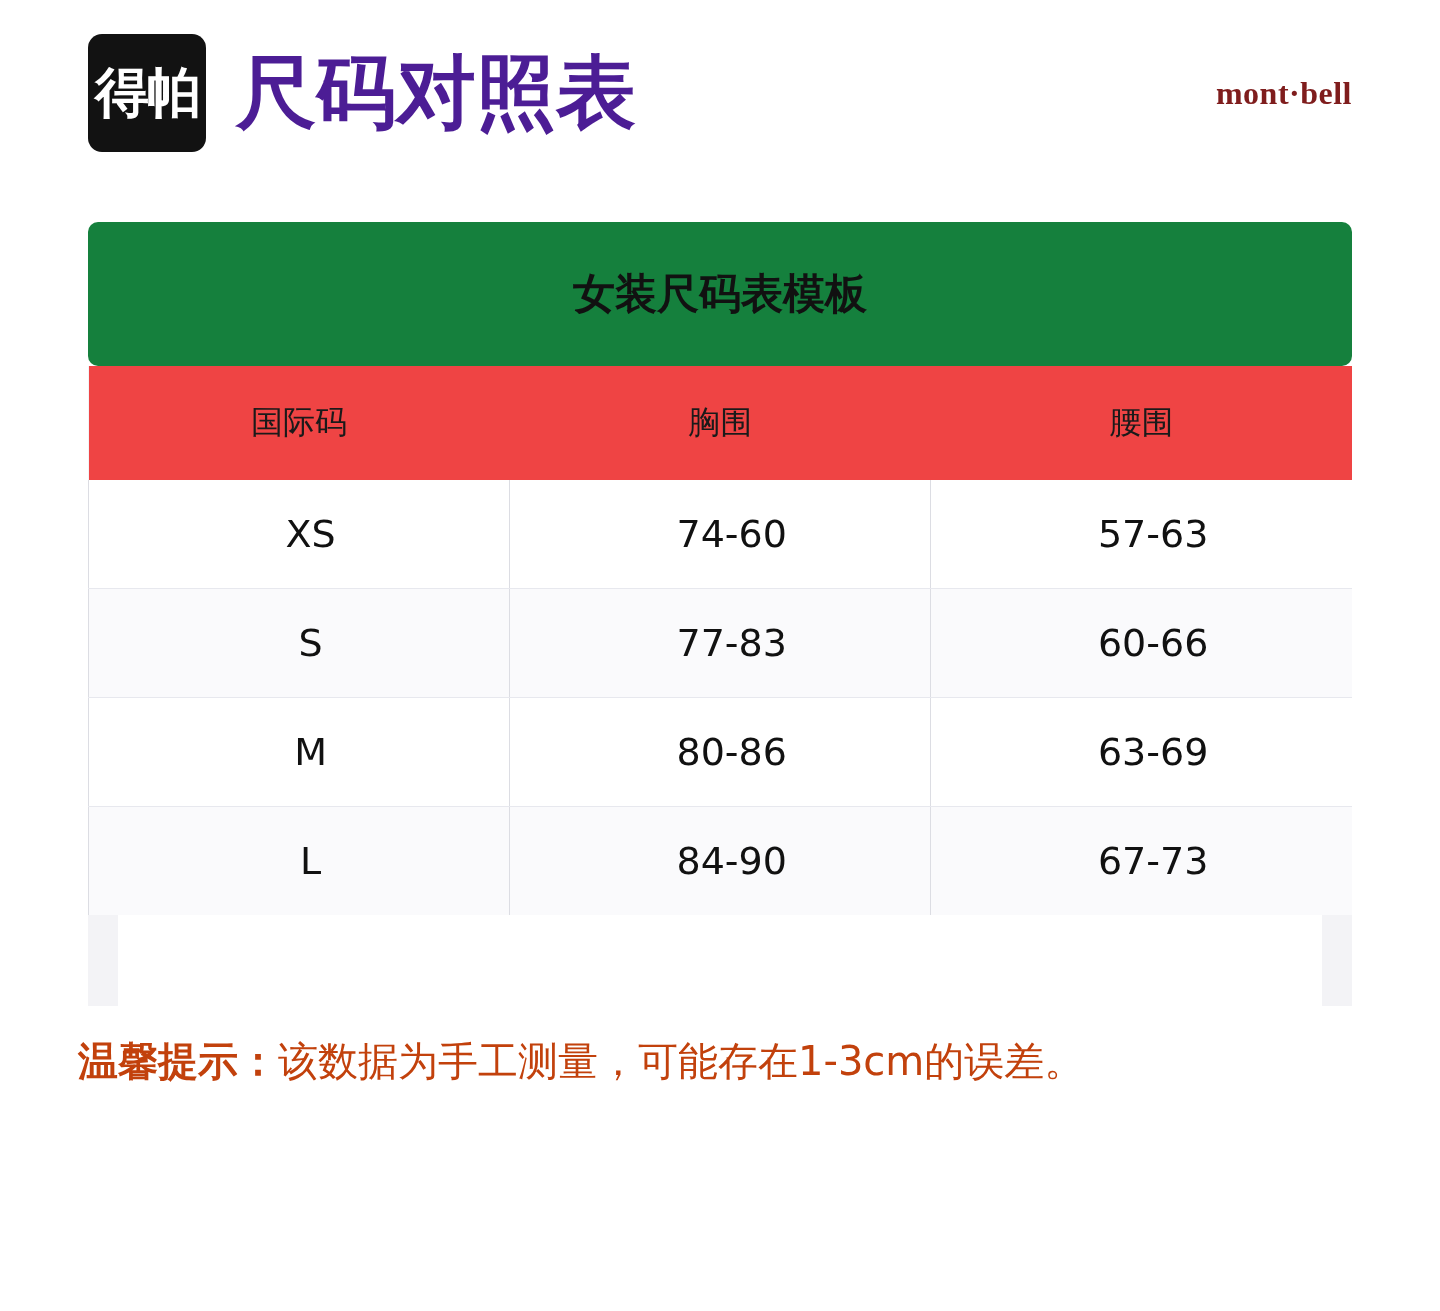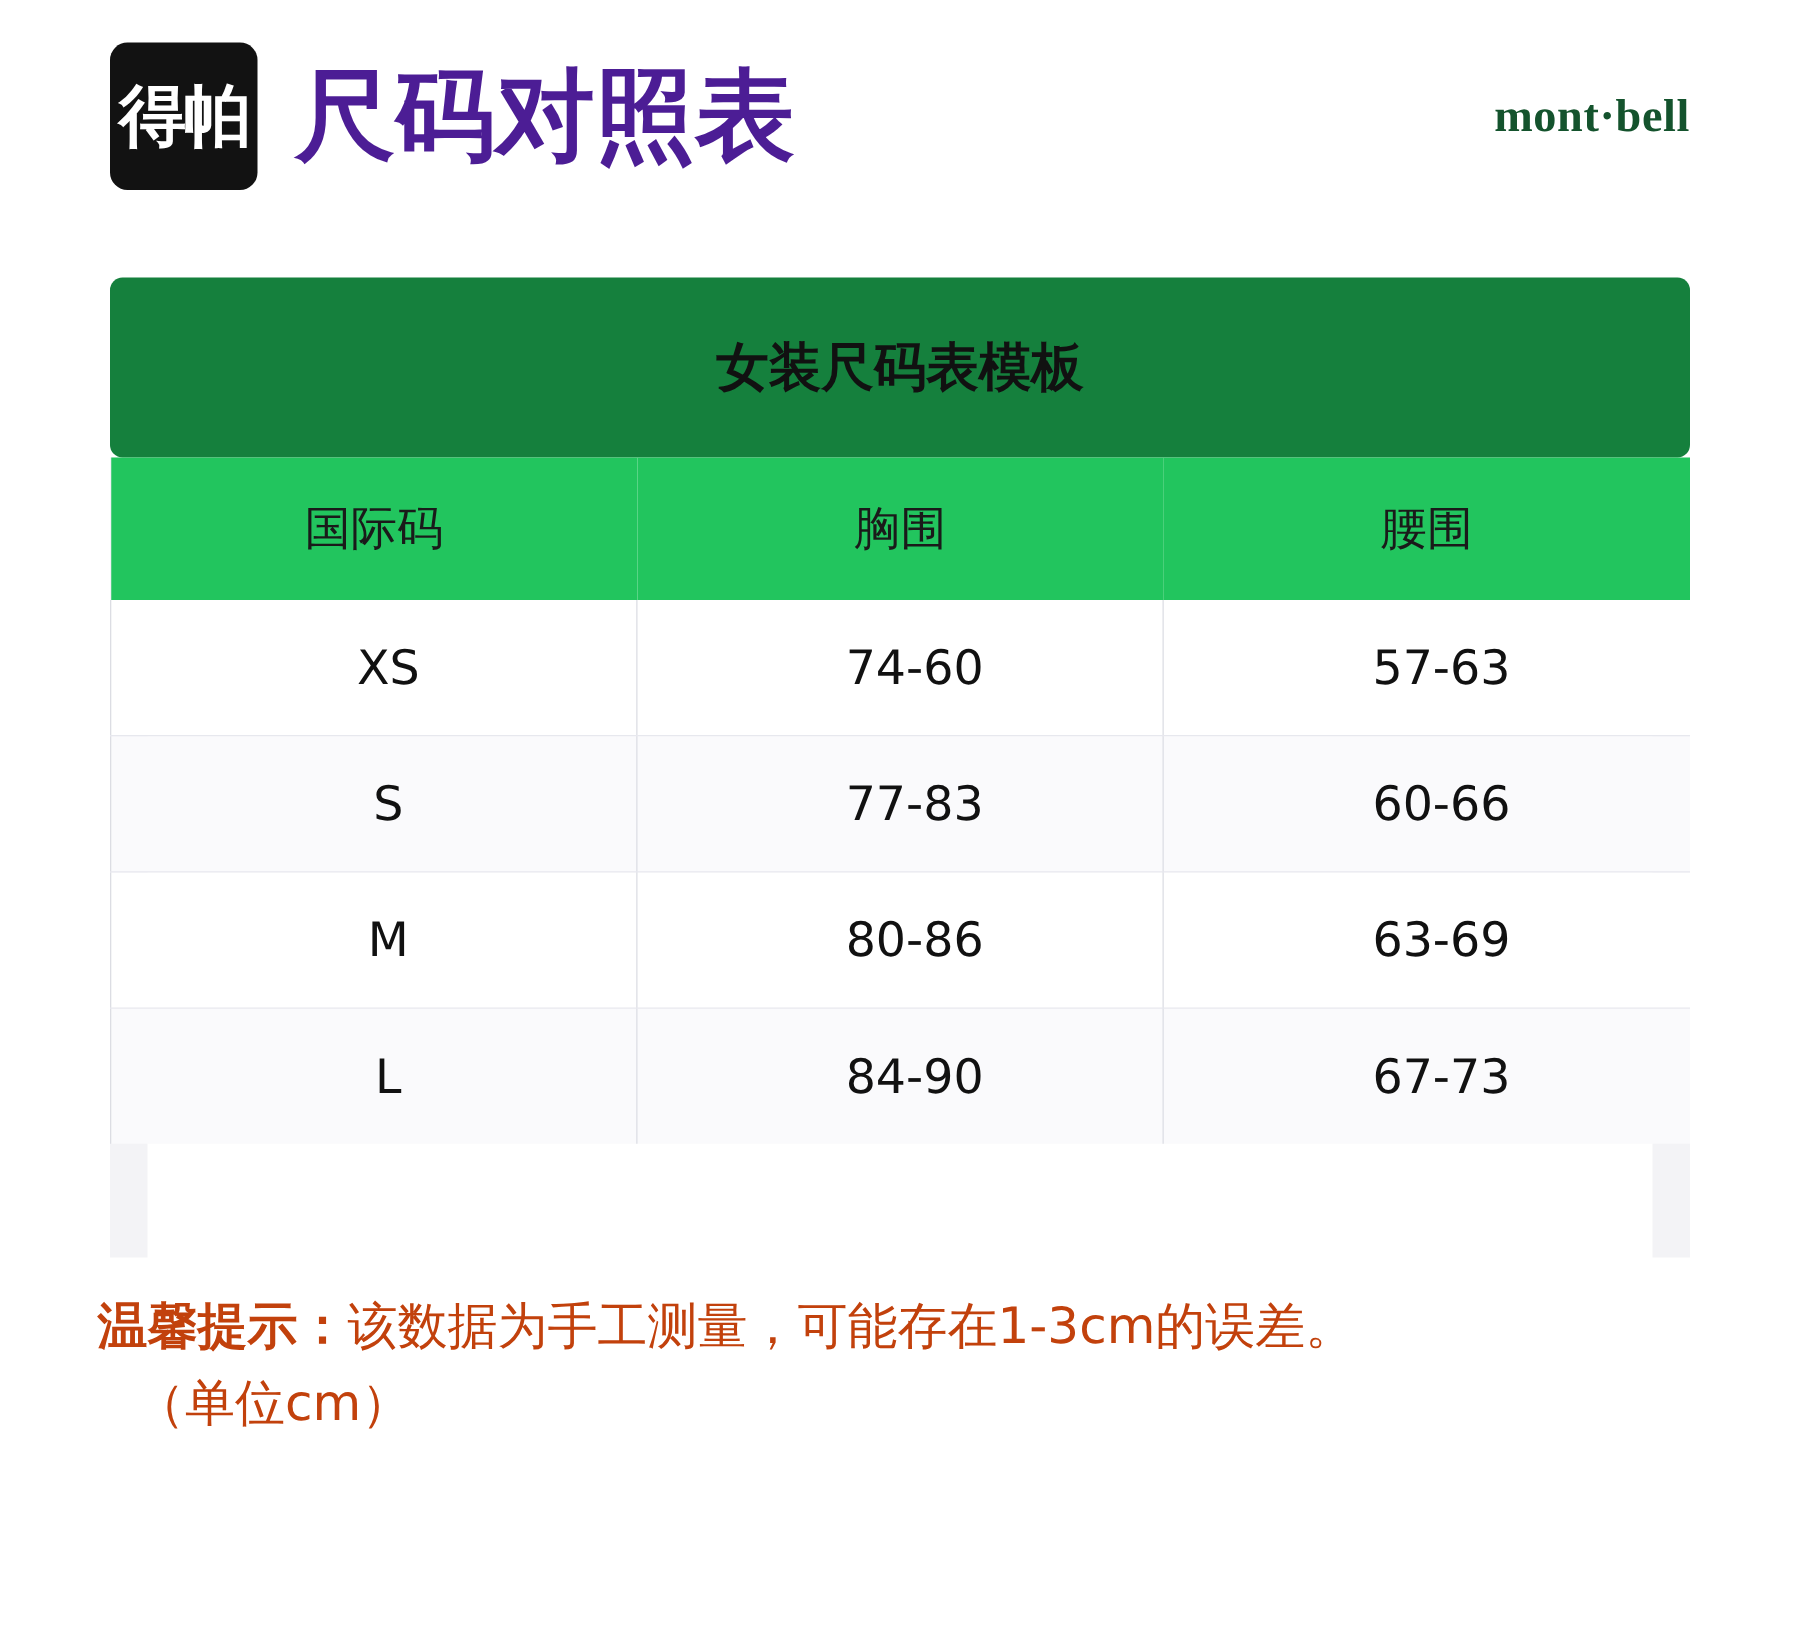--- a/index.html
+++ b/index.html
@@ -54,23 +54,23 @@
     font-size: 80px;
     font-weight: 700;
     line-height: 1;
     color: #4c1d95;
     white-space: nowrap;
     font-family: "DejaVu Sans", sans-serif;
   }
   .header-logo {
     margin-left: auto;
     font-family: "Liberation Serif", "DejaVu Serif", serif;
-    font-size: 37px;
-    font-weight: 700;
-    color: #14532d;
+    font-size: 32px;
+    font-weight: 700;
+    color: #7f1d1d;
     letter-spacing: 0.5px;
     white-space: nowrap;
   }
 
   
   .table-wrap {
     position: absolute;
     top: 222px;
     left: 88px;
     width: 1264px;
@@ -86,23 +86,23 @@
     height: 144px;
     line-height: 144px;
     font-size: 42px;
     font-weight: 700;
     color: #111111;
     text-align: center;
     font-family: "DejaVu Sans", sans-serif;
     border-radius: 10px;
   }
   .size-table th {
-    background: #22c55e;
+    background: #ef4444;
     height: 112px;
-    font-size: 37px;
+    font-size: 32px;
     font-weight: 400;
     color: #1a1a1a;
     text-align: center;
     border: none;
     font-family: "DejaVu Sans", sans-serif;
   }
   .size-table td {
     height: 106px;
     font-size: 38px;
     font-weight: 400;
@@ -199,16 +199,15 @@
           <td>L</td>
           <td>84-90</td>
           <td>67-73</td>
         </tr>
       </tbody>
     </table>
   </div>
 
   <div class="note">
     <b>温馨提示：</b><span>该数据为手工测量，可能存在1-3cm的误差。</span>
-    <span class="unit">（单位cm）</span>
   </div>
 
 </div>
 
 </body></html>

